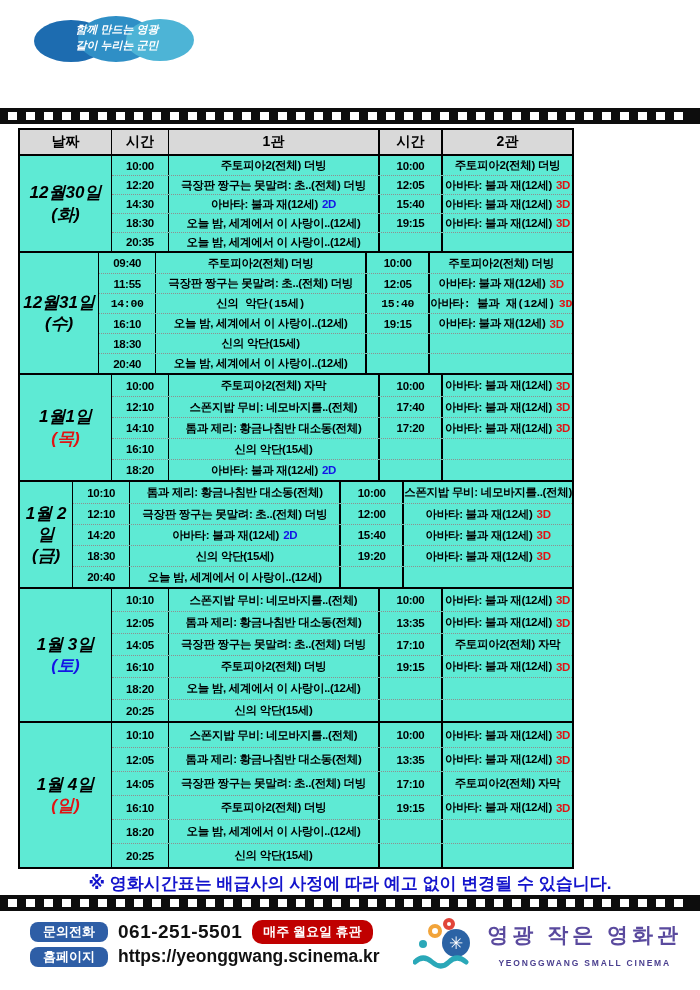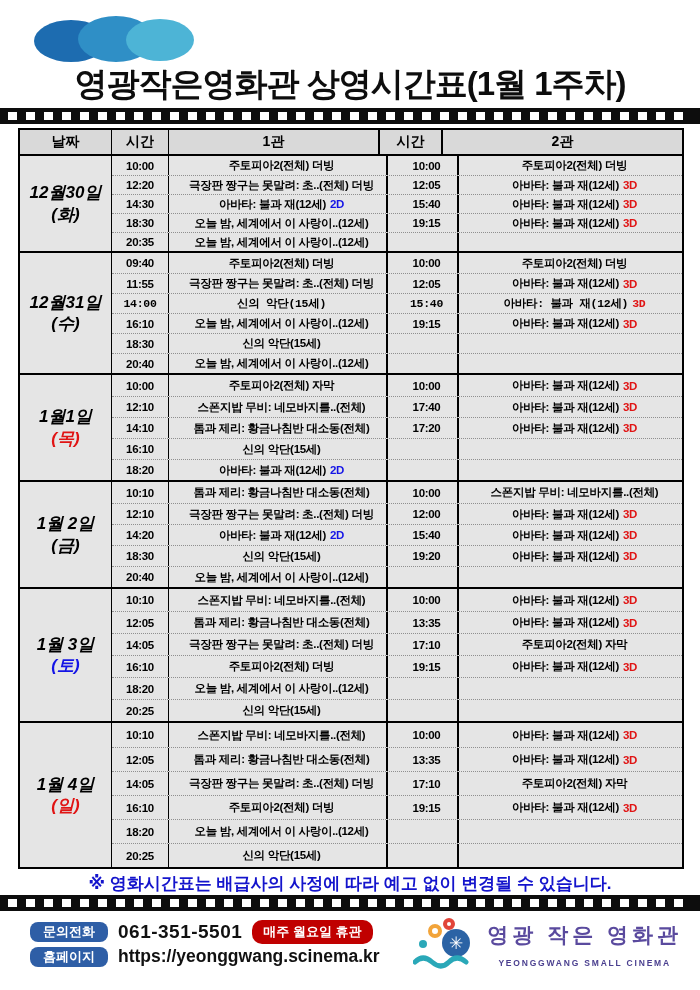--- a/index.html
+++ b/index.html
@@ -20,35 +20,35 @@
     font-size:33px; font-weight:900; letter-spacing:-1px; color:#0d0d0d; }
 
   
   .filmstrip { position:absolute; left:0; width:700px; height:16px; background:#0d0d0d; }
   .filmstrip::before { content:""; position:absolute; left:8px; right:8px; top:4px; bottom:4px;
     background-image:repeating-linear-gradient(90deg,#fff 0 9px,transparent 9px 18px); }
   .strip-top { top:108px; }
   .strip-bottom { top:895px; }
 
   
-  .timetable { position:absolute; top:128px; left:18px; width:666px; border:2px solid #000; background:#e5e5e5; }
+  .timetable { position:absolute; top:128px; left:18px; width:556px; border:2px solid #000; background:#5eead4; }
   .thead { display:flex; background:#d9d9d9; height:26px; font-size:14px; font-weight:bold; border-bottom:2px solid #000; }
   .thead > div { display:flex; align-items:center; justify-content:center; }
   .c-date  { width:92px;  border-right:1px solid #000; }
   .c-time1 { width:57px;  border-right:1px solid #000; }
   .c-title1{ width:211px; border-right:2px solid #000; }
   .c-time2 { width:63px;  border-right:2px solid #000; }
   .c-title2{ flex:1; }
 
   .day { display:flex; border-top:2px solid #000; }
   .day:first-child { border-top:none; }
   .day .c-date { display:flex; flex-direction:column; align-items:center; justify-content:center;
     font-weight:bold; font-size:17px; line-height:1.25; text-align:center;font-style:italic; }
   .rows { flex:1; display:flex; flex-direction:column; }
-  .trow { display:flex;gap:8px; }
+  .trow { display:flex; }
   .trow + .trow { border-top:1px dotted #8f8f8f; }
   .trow > div { display:flex; align-items:center; justify-content:center;
     font-size:11.5px; font-weight:bold; letter-spacing:-0.3px; white-space:nowrap; overflow:hidden; }
   .tag { margin-left:4px; font-weight:bold; }
 
   
   .notice { position:absolute; top:872px; left:0; width:700px; text-align:center;
     font-size:17px; font-weight:bold; color:#1414cc; }
 
   
@@ -69,23 +69,26 @@
 </style>
 </head>
 <body>
 
 <div class="page">
 
   <div class="slogan">
     <span class="blob blob1"></span>
     <span class="blob blob2"></span>
     <span class="blob blob3"></span>
+    <div class="slogan-text">
+      <div>함께 만드는 영광</div>
+      <div>같이 누리는 군민</div>
+    </div>
   </div>
 
-  <div class="title">영광작은영화관 상영시간표(1월 1주차)</div>
 
   <div class="filmstrip strip-top"></div>
 
   <div class="timetable">
     <div class="thead">
       <div class="c-date">날짜</div>
       <div class="c-time1">시간</div>
       <div class="c-title1">1관</div>
       <div class="c-time2">시간</div>
       <div class="c-title2">2관</div>
@@ -492,21 +495,21 @@
         </div>
       </div>
   </div>
 
   <div class="notice">※ 영화시간표는 배급사의 사정에 따라 예고 없이 변경될 수 있습니다.</div>
 
   <div class="filmstrip strip-bottom"></div>
 
   <div class="footer-row footer-row1">
     <span class="badge-blue">문의전화</span>
-    <span class="phone">061-351-5501</span>
+    <span class="phone">061-251-5501</span>
     <span class="badge-red">매주 월요일 휴관</span>
   </div>
   <div class="footer-row footer-row2">
     <span class="badge-blue">홈페이지</span>
     <span class="url">https://yeonggwang.scinema.kr</span>
   </div>
 
   <div class="cinema-logo">
     <svg width="66" height="56" viewBox="0 0 66 56">
       <circle cx="10" cy="28" r="4" fill="#2aa8b8"></circle>

